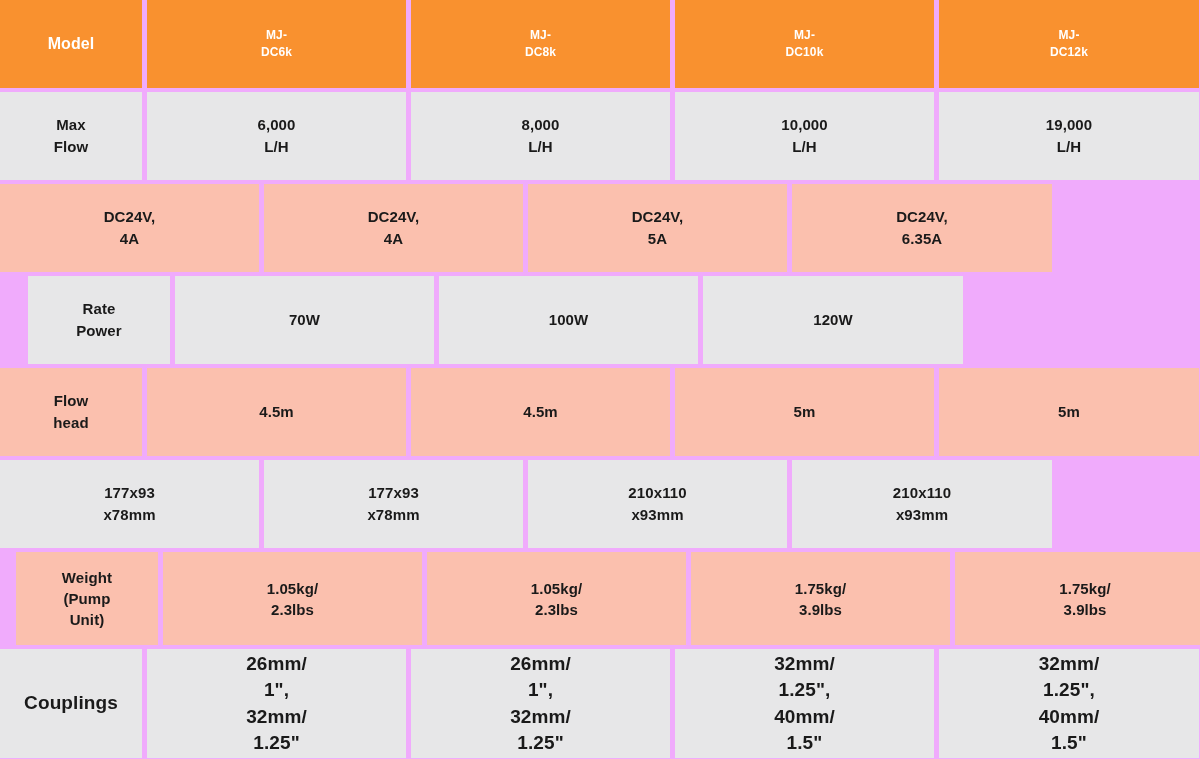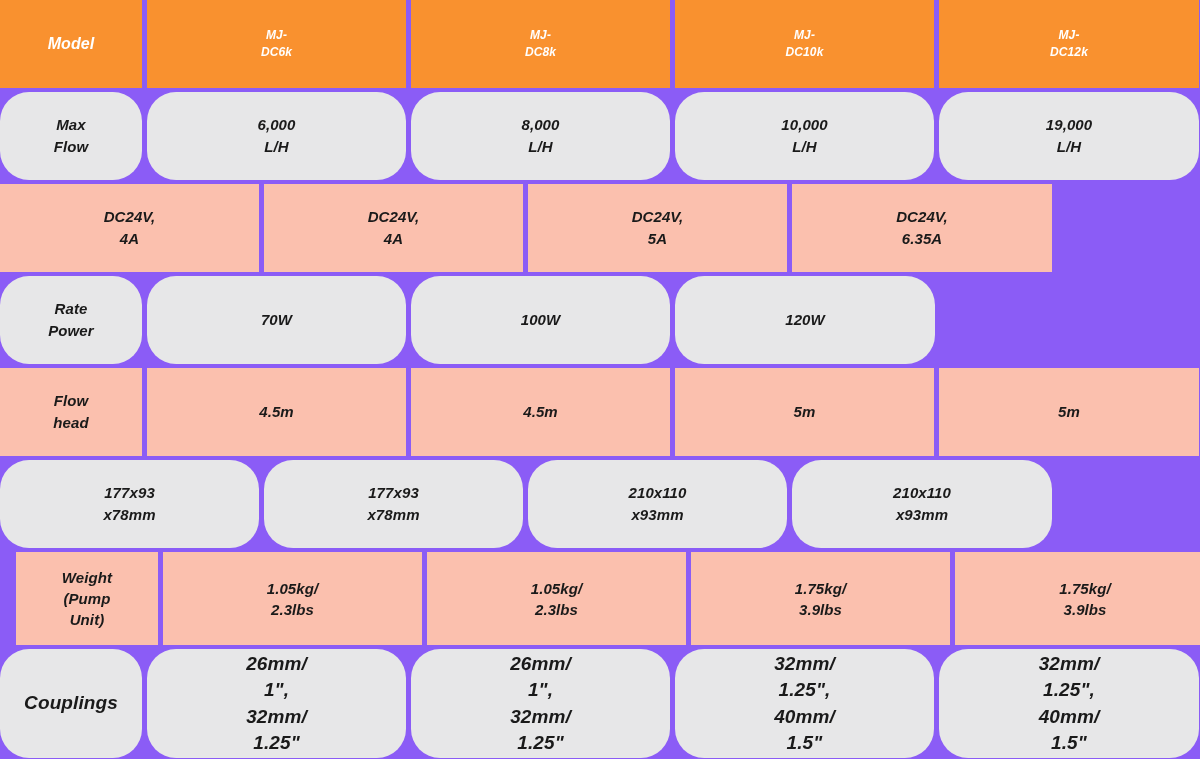--- a/index.html
+++ b/index.html
@@ -13,38 +13,37 @@
     overflow: hidden;
     font-family: "Liberation Sans", "DejaVu Sans", sans-serif;
   }
 
   #spec-table {
     width: 1200px;
     height: 759px;
     display: flex;
     flex-direction: column;
     box-sizing: border-box;
-    background: #8b5cf6;
-    font-style: italic;
+    background: #f0abfc;
   }
 
   .spec-row {
     display: flex;
     flex-direction: row;
     width: 100%;
     box-sizing: border-box;
     margin-bottom: 4px;
   }
   .spec-row:last-child { margin-bottom: 0; }
 
   
   .row-header   { height: 88px; }
   .row-maxflow  { height: 88px; }
   .row-voltage  { height: 88px; }
-  .row-power    { height: 88px; }
+  .row-power    { height: 88px; padding-left: 28px; }
   .row-flowhead { height: 88px; }
   .row-dims     { height: 88px; }
   .row-weight   { height: 93px; margin-left: 16px; }
   .row-coup     { height: 109px; }
 
   .cell {
     box-sizing: border-box;
     display: flex;
     flex-direction: column;
     align-items: center;
@@ -56,21 +55,21 @@
   }
   .cell:last-child { margin-right: 0; }
 
   
   .col-label { width: 142px; flex: 0 0 142px; }
   .col-data  { width: 259px; flex: 0 0 259px; }
   .spec-row .col-data:last-child { width: 260px; flex: 0 0 260px; }
 
   
   .band-header { background: #f9912f; }
-  .band-gray   { background: #e7e7e8; border-radius: 29px; }
+  .band-gray   { background: #e7e7e8; }
   .band-pink   { background: #fbc0ae; }
 
   .cell-text {
     display: block;
     font-weight: bold;
     line-height: 1.45;
     letter-spacing: 0.1px;
     white-space: nowrap;
   }
 

